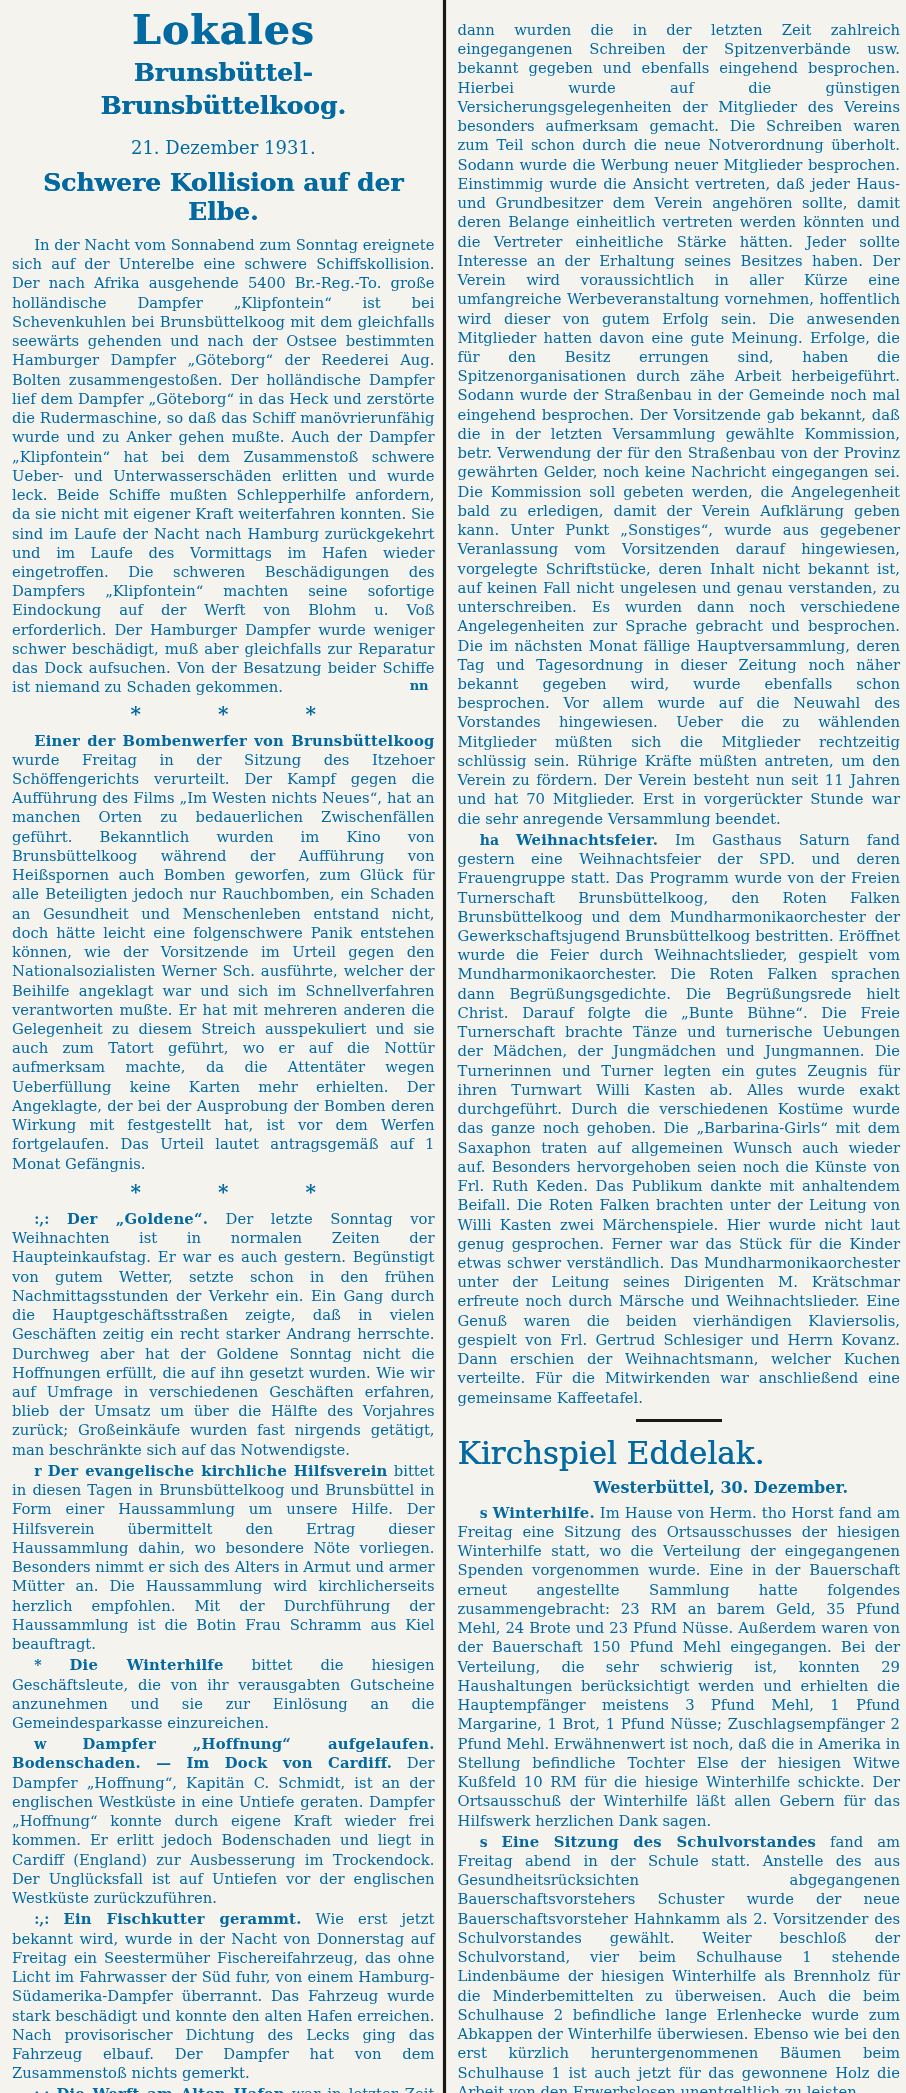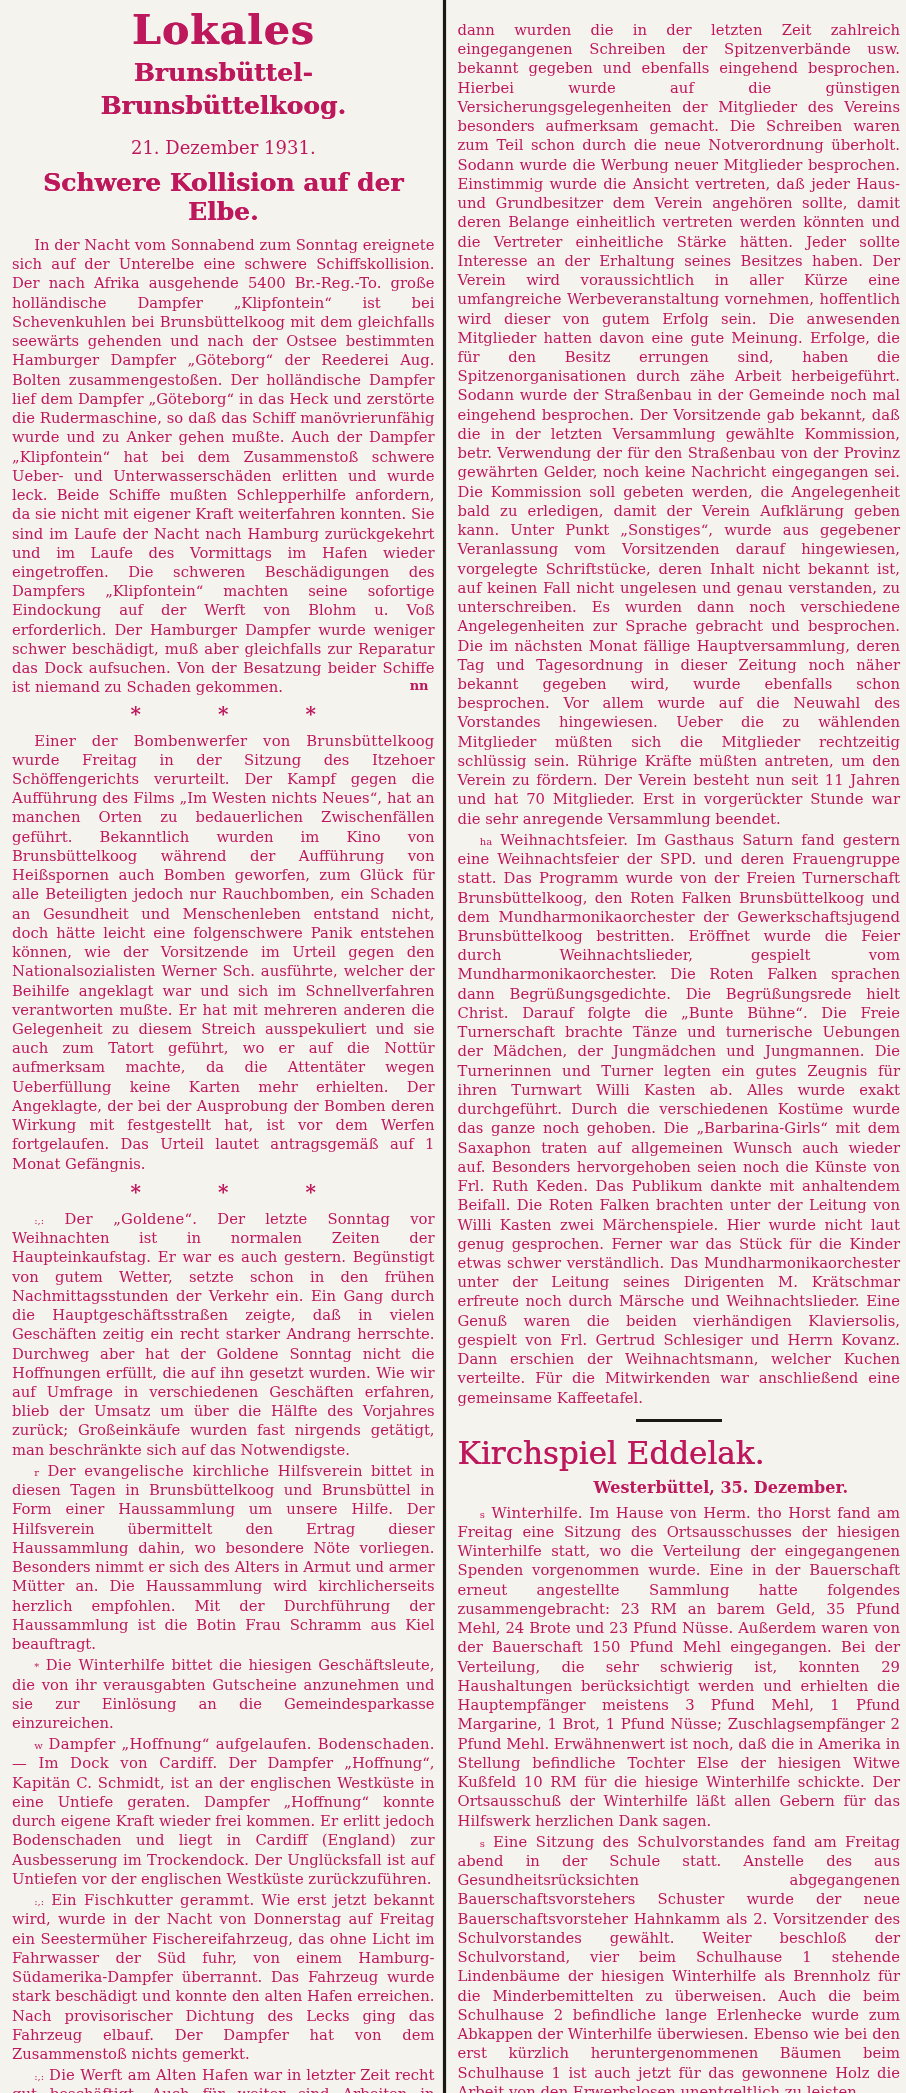--- a/index.html
+++ b/index.html
@@ -1,33 +1,33 @@
 <!DOCTYPE html>
 <html lang="de"><head>
 <meta charset="utf-8">
 <style>
   html,body { margin:0; padding:0; background:#efede7; }
   .page {
     position:relative; width:906px; height:2093px; overflow:hidden;
     background:#f5f3ee;
-    color:#be185d;
+    color:#0369a1;
     font-family:"DejaVu Serif", serif;
     font-size:14.8px; line-height:1.3;
     box-sizing:border-box;
   }
   .cols { display:flex; height:100%; }
   .col { box-sizing:border-box; }
   .col-left  { width:444px; padding:6px 8px 0 12px; }
   .col-right { width:462px; padding:20px 6px 0 12px; }
   .divider { width:3px; background:#1c1914; box-shadow:0 0 1px #1c1914; }
 
   p { margin:0; text-align:justify; hyphens:auto; }
   p.ind { text-indent:1.5em; }
-  .marker { font-size:10px; }
-  b.lead { font-weight:normal; letter-spacing:.2px; }
+  .marker { font-size:14px;font-weight:bold; }
+  b.lead { font-weight:bold; letter-spacing:.2px; }
 
   .masthead { text-align:center; margin-bottom:6px; }
   .mast-title {
     font-size:41px; font-weight:bold; letter-spacing:1px; line-height:1.1;
     text-shadow:.6px 0 currentColor; margin:2px 0 4px 0;
   }
   .mast-place { font-size:25px; font-weight:bold; text-shadow:.3px 0 currentColor; margin-bottom:14px; }
   .mast-date  { font-size:18px; }
 
   .headline {
@@ -92,21 +92,21 @@
     <div class="col col-right">
 
       <p>dann wurden die in der letzten Zeit zahlreich eingegangenen Schreiben der Spitzenverbände usw. bekannt gegeben und ebenfalls eingehend besprochen. Hierbei wurde auf die günstigen Versicherungsgelegenheiten der Mitglieder des Vereins besonders aufmerksam gemacht. Die Schreiben waren zum Teil schon durch die neue Notverordnung überholt. Sodann wurde die Werbung neuer Mitglieder besprochen. Einstimmig wurde die Ansicht vertreten, daß jeder Haus- und Grundbesitzer dem Verein angehören sollte, damit deren Belange einheitlich vertreten werden könnten und die Vertreter einheitliche Stärke hätten. Jeder sollte Interesse an der Erhaltung seines Besitzes haben. Der Verein wird voraussichtlich in aller Kürze eine umfangreiche Werbeveranstaltung vornehmen, hoffentlich wird dieser von gutem Erfolg sein. Die anwesenden Mitglieder hatten davon eine gute Meinung. Erfolge, die für den Besitz errungen sind, haben die Spitzenorganisationen durch zähe Arbeit herbeigeführt. Sodann wurde der Straßenbau in der Gemeinde noch mal eingehend besprochen. Der Vorsitzende gab bekannt, daß die in der letzten Versammlung gewählte Kommission, betr. Verwendung der für den Straßenbau von der Provinz gewährten Gelder, noch keine Nachricht eingegangen sei. Die Kommission soll gebeten werden, die Angelegenheit bald zu erledigen, damit der Verein Aufklärung geben kann. Unter Punkt „Sonstiges“, wurde aus gegebener Veranlassung vom Vorsitzenden darauf hingewiesen, vorgelegte Schriftstücke, deren Inhalt nicht bekannt ist, auf keinen Fall nicht ungelesen und genau verstanden, zu unterschreiben. Es wurden dann noch verschiedene Angelegenheiten zur Sprache gebracht und besprochen. Die im nächsten Monat fällige Hauptversammlung, deren Tag und Tagesordnung in dieser Zeitung noch näher bekannt gegeben wird, wurde ebenfalls schon besprochen. Vor allem wurde auf die Neuwahl des Vorstandes hingewiesen. Ueber die zu wählenden Mitglieder müßten sich die Mitglieder rechtzeitig schlüssig sein. Rührige Kräfte müßten antreten, um den Verein zu fördern. Der Verein besteht nun seit 11 Jahren und hat 70 Mitglieder. Erst in vorgerückter Stunde war die sehr anregende Versammlung beendet.</p>
 
       <p class="ind item"><span class="marker">ha</span> <b class="lead">Weihnachtsfeier.</b> <span>Im Gasthaus Saturn fand gestern eine Weihnachtsfeier der SPD. und deren Frauengruppe statt. Das Programm wurde von der Freien Turnerschaft Brunsbüttelkoog, den Roten Falken Brunsbüttelkoog und dem Mundharmonikaorchester der Gewerkschaftsjugend Brunsbüttelkoog bestritten. Eröffnet wurde die Feier durch Weihnachtslieder, gespielt vom Mundharmonikaorchester. Die Roten Falken sprachen dann Begrüßungsgedichte. Die Begrüßungsrede hielt Christ. Darauf folgte die „Bunte Bühne“. Die Freie Turnerschaft brachte Tänze und turnerische Uebungen der Mädchen, der Jungmädchen und Jungmannen. Die Turnerinnen und Turner legten ein gutes Zeugnis für ihren Turnwart Willi Kasten ab. Alles wurde exakt durchgeführt. Durch die verschiedenen Kostüme wurde das ganze noch gehoben. Die „Barbarina-Girls“ mit dem Saxaphon traten auf allgemeinen Wunsch auch wieder auf. Besonders hervorgehoben seien noch die Künste von Frl. Ruth Keden. Das Publikum dankte mit anhaltendem Beifall. Die Roten Falken brachten unter der Leitung von Willi Kasten zwei Märchenspiele. Hier wurde nicht laut genug gesprochen. Ferner war das Stück für die Kinder etwas schwer verständlich. Das Mundharmonikaorchester unter der Leitung seines Dirigenten M. Krätschmar erfreute noch durch Märsche und Weihnachtslieder. Eine Genuß waren die beiden vierhändigen Klaviersolis, gespielt von Frl. Gertrud Schlesiger und Herrn Kovanz. Dann erschien der Weihnachtsmann, welcher Kuchen verteilte. Für die Mitwirkenden war anschließend eine gemeinsame Kaffeetafel.</span></p>
 
       <div class="rule-short"></div>
 
       <div>
         <div class="eddelak-headline">Kirchspiel Eddelak.</div>
-        <div class="dateline">Westerbüttel, 35. Dezember.</div>
+        <div class="dateline">Westerbüttel, 30. Dezember.</div>
 
         <p class="ind item"><span class="marker">s</span> <b class="lead">Winterhilfe.</b> <span>Im Hause von Herm. tho Horst fand am Freitag eine Sitzung des Ortsausschusses der hiesigen Winterhilfe statt, wo die Verteilung der eingegangenen Spenden vorgenommen wurde. Eine in der Bauerschaft erneut angestellte Sammlung hatte folgendes zusammengebracht: 23 RM an barem Geld, 35 Pfund Mehl, 24 Brote und 23 Pfund Nüsse. Außerdem waren von der Bauerschaft 150 Pfund Mehl eingegangen. Bei der Verteilung, die sehr schwierig ist, konnten 29 Haushaltungen berücksichtigt werden und erhielten die Hauptempfänger meistens 3 Pfund Mehl, 1 Pfund Margarine, 1 Brot, 1 Pfund Nüsse; Zuschlagsempfänger 2 Pfund Mehl. Erwähnenwert ist noch, daß die in Amerika in Stellung befindliche Tochter Else der hiesigen Witwe Kußfeld 10 RM für die hiesige Winterhilfe schickte. Der Ortsausschuß der Winterhilfe läßt allen Gebern für das Hilfswerk herzlichen Dank sagen.</span></p>
 
         <p class="ind item"><span class="marker">s</span> <b class="lead">Eine Sitzung des Schulvorstandes</b> <span>fand am Freitag abend in der Schule statt. Anstelle des aus Gesundheitsrücksichten abgegangenen Bauerschaftsvorstehers Schuster wurde der neue Bauerschaftsvorsteher Hahnkamm als 2. Vorsitzender des Schulvorstandes gewählt. Weiter beschloß der Schulvorstand, vier beim Schulhause 1 stehende Lindenbäume der hiesigen Winterhilfe als Brennholz für die Minderbemittelten zu überweisen. Auch die beim Schulhause 2 befindliche lange Erlenhecke wurde zum Abkappen der Winterhilfe überwiesen. Ebenso wie bei den erst kürzlich heruntergenommenen Bäumen beim Schulhause 1 ist auch jetzt für das gewonnene Holz die Arbeit von den Erwerbslosen unentgeltlich zu leisten.</span></p>
 
       </div>
 
     </div>
   </div>
 </div>

